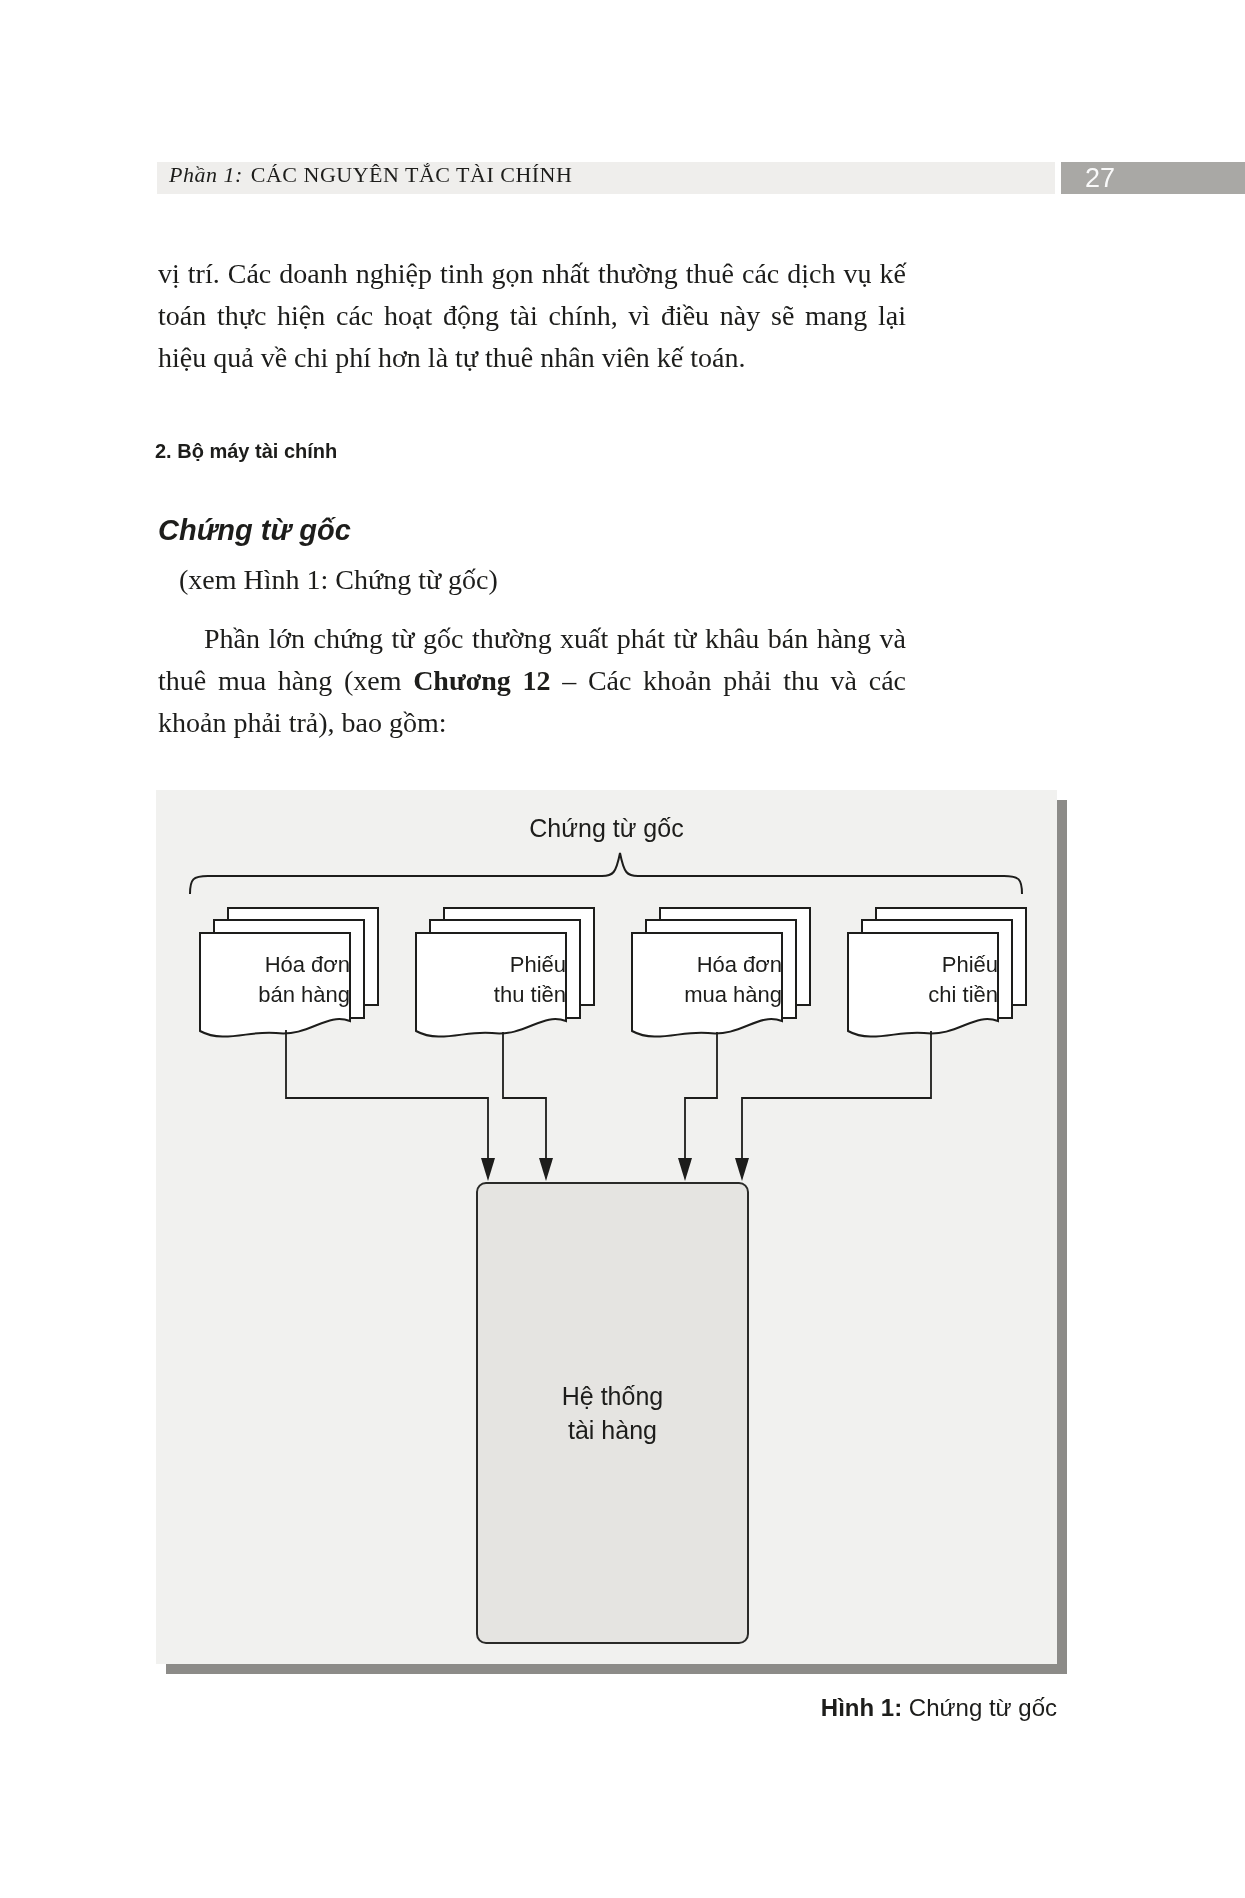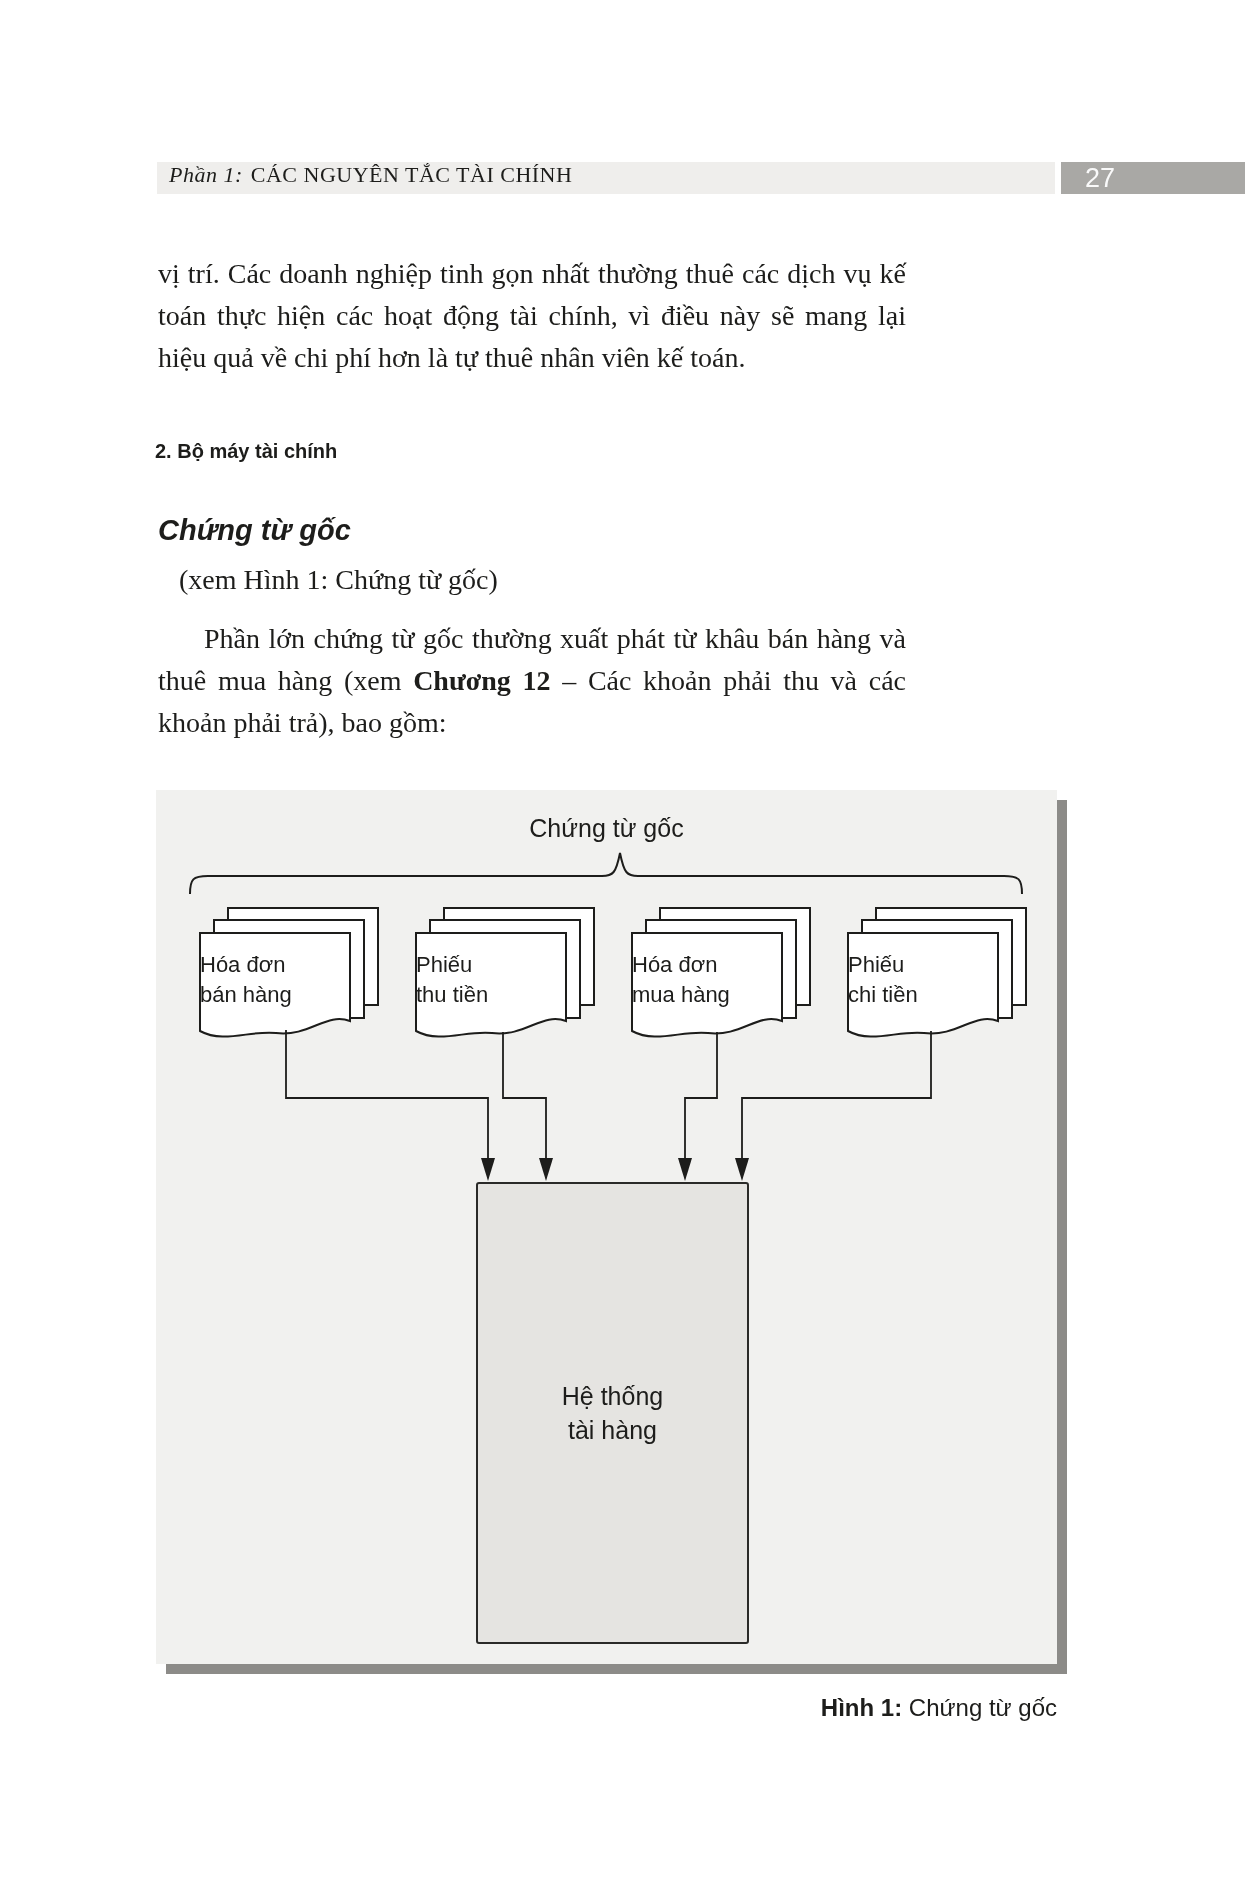--- a/index.html
+++ b/index.html
@@ -63,29 +63,29 @@
   }
   .diagram-title{
     position:absolute;left:0;top:24px;width:100%;
     text-align:center;
     font-family:"Liberation Sans", sans-serif;
     font-size:25px;color:var(--ink);
   }
   .diagram-svg{position:absolute;left:0;top:0;}
   .doc-label{
     position:absolute;top:160px;width:150px;
-    text-align:left;
+    text-align:right;
     font-family:"Liberation Sans", sans-serif;
     font-size:22px;line-height:30px;color:var(--ink);
   }
   .system-box{
     position:absolute;left:320px;top:392px;width:273px;height:462px;
     background:var(--system-box-bg);
     border:2px solid #2a2a28;
-    border-radius:3px;
+    border-radius:10px;
     display:flex;flex-direction:column;align-items:center;justify-content:center;
     font-family:"Liberation Sans", sans-serif;
     font-size:25px;line-height:34px;color:var(--ink);
   }
   
   .figure-caption{
     position:absolute;left:156px;top:1694px;width:901px;
     text-align:right;
     font-family:"Liberation Sans", sans-serif;
     font-size:24px;color:var(--ink);

